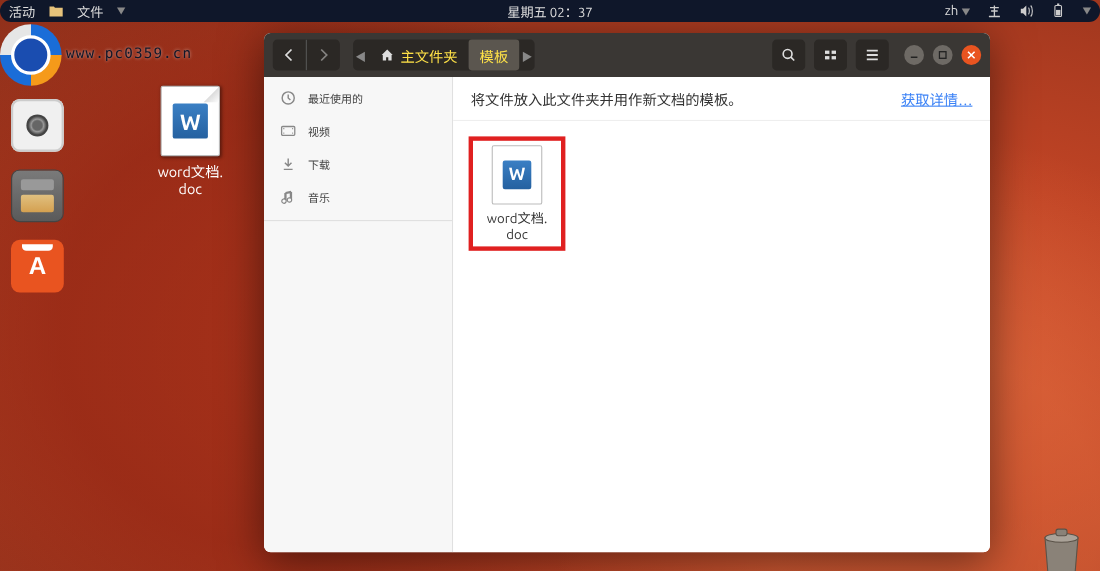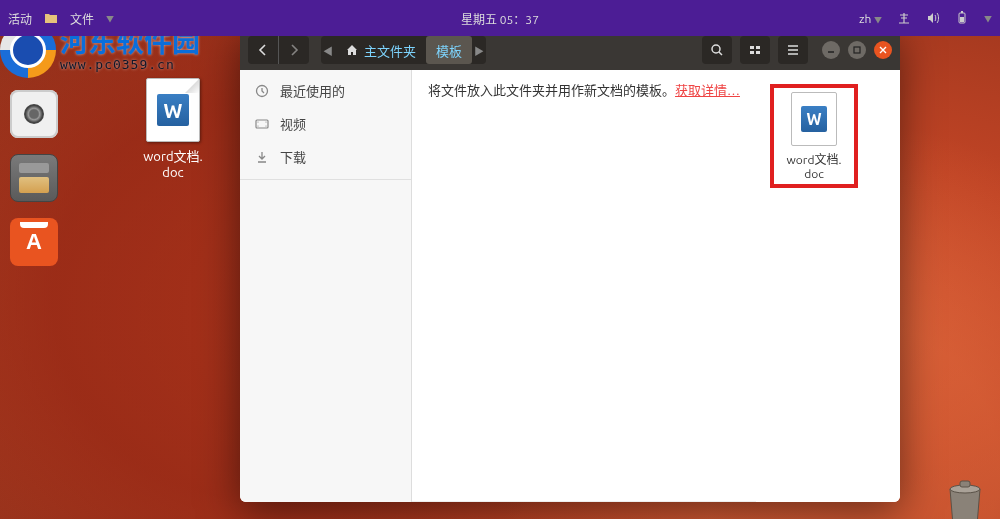--- a/index.html
+++ b/index.html
@@ -12,22 +12,22 @@
     .desktop-bg::before {
       content:""; position:absolute; left:-100px; top:-50px; width:700px; height:700px; border-radius:50%;
       background: radial-gradient(circle, rgba(140,30,15,0.5) 40%, transparent 70%);
     }
     .desktop-bg::after {
       content:""; position:absolute; right:-200px; bottom:-300px; width:700px; height:700px; border-radius:50%;
       background: radial-gradient(circle, rgba(235,120,70,0.4) 30%, transparent 70%);
     }
     
     .topbar {
-      position: absolute; top:0; left:0; right:0; height:36px; background:#4c1d95; color:#ddd;
-      display:flex; align-items:center; font-size:12px; padding:0 8px; z-index:100;
+      position: absolute; top:0; left:0; right:0; height:20px; background:#0f172a; color:#ddd;
+      display:flex; align-items:center; font-size:12px; padding:0 8px; z-index:100;border-radius:12px;
     }
     .topbar-left { display:flex; gap:12px; align-items:center; }
     .topbar-center { position:absolute; left:50%; transform:translateX(-50%); }
     .topbar-right { margin-left:auto; display:flex; gap:15px; align-items:center; }
     .tb-icon { width:14px; height:14px; display:inline-flex; align-items:center; justify-content:center; }
     
     .watermark {
       position:absolute; top:22px; left:0; z-index:90; display:flex; align-items:center; color:#0a6edb;
       font-size:28px; font-weight:bold; text-shadow:0 0 3px rgba(255,255,255,0.6);
     }
@@ -69,40 +69,40 @@
       border-radius:6px; overflow:hidden; box-shadow:0 8px 40px rgba(0,0,0,0.5); z-index:60;
       display:flex; flex-direction:column;
     }
     .titlebar {
       height:40px; background:#3a3734; display:flex; align-items:center; padding:0 8px; gap:6px;
     }
     .tb-nav-group { display:flex; background:#2b2825; border-radius:4px; overflow:hidden; }
     .tb-btn { width:30px; height:28px; display:flex; align-items:center; justify-content:center; color:#ddd; cursor:pointer; }
     .tb-sep { width:1px; background:#555; }
     .breadcrumb { display:flex; align-items:center; background:#2b2825; border-radius:4px; height:28px; margin-left:6px; }
-    .crumb { padding:0 10px; color:#7dd3fc; font-size:13px; display:flex; align-items:center; gap:5px; height:100%; cursor:pointer; }
+    .crumb { padding:0 10px; color:#fde047; font-size:13px; display:flex; align-items:center; gap:5px; height:100%; cursor:pointer; }
     .crumb.active { background:#5b564f; border-radius:3px; }
     .crumb-sep { color:#888; font-size:10px; padding:0 2px; }
     .tb-right { margin-left:auto; display:flex; gap:8px; align-items:center; }
     .tb-icon-btn { width:30px; height:28px; background:#2b2825; border-radius:4px; display:flex; align-items:center; justify-content:center; color:#ddd; cursor:pointer; }
     .win-ctrls { display:flex; gap:8px; margin-left:6px; }
     .win-ctrl { width:18px; height:18px; border-radius:50%; display:flex; align-items:center; justify-content:center; font-size:10px; color:#333; cursor:pointer; }
     .wc-min { background:#6e6a65; }
     .wc-max { background:#6e6a65; }
     .wc-close { background:#e95420; }
     
     .window-body { flex:1; display:flex; }
     .sidebar { width:172px; background:#f7f7f7; border-right:1px solid #ddd; display:flex; flex-direction:column; padding-top:4px; }
-    .sb-item { display:flex; align-items:center; gap:10px; padding:7px 14px; font-size:13px; color:#444; cursor:pointer; }
+    .sb-item { display:flex; align-items:center; gap:10px; padding:7px 14px; font-size:10px; color:#444; cursor:pointer; }
     .sb-icon { width:16px; height:16px; display:flex; align-items:center; justify-content:center; color:#888; }
     .sb-divider { height:1px; background:#e0e0e0; margin:6px 0; }
     
-    .content { flex:1; background:#fff; display:flex; flex-direction:row; }
+    .content { flex:1; background:#fff; display:flex; flex-direction:column; }
     .info-bar { padding:10px 16px; font-size:13px; color:#333; border-bottom:1px solid #eee; display:flex; }
-    .info-link { margin-left:auto; color:#ef4444; text-decoration:underline; cursor:pointer; }
+    .info-link { margin-left:auto; color:#3b82f6; text-decoration:underline; cursor:pointer; }
     .file-grid { padding:16px; display:flex; flex-wrap:wrap; gap:20px; align-content:flex-start; }
     .file-item { width:84px; display:flex; flex-direction:column; align-items:center; gap:4px; font-size:12px; color:#333; text-align:center; cursor:pointer; padding:6px; }
     .file-item.highlighted { outline:4px solid #e02020; outline-offset:-2px; }
     .file-thumb-small { width:46px; height:54px; background:#fff; border:1px solid #bbb; border-radius:2px; display:flex; align-items:center; justify-content:center; }
     .w-badge-sm { width:26px; height:26px; background:linear-gradient(#3a7fc4,#2561a0); color:#fff; display:flex; align-items:center; justify-content:center; font-size:16px; font-weight:bold; border-radius:2px; }
     
     .trash { position:absolute; right:10px; bottom:-10px; width:50px; height:54px; z-index:30; }
     
     svg { display:block; }
   </style>
@@ -115,21 +115,21 @@
   <div class="topbar-left">
     <span>活动</span>
     <span class="tb-icon">
       <svg width="14" height="12" viewBox="0 0 14 12">
           <path d="M1 2h4l1 1h7v8H1z" fill="#e6c37b"></path>
         </svg>
     </span>
     <span>文件</span>
     <span style="font-size:8px;color:#888;">▼</span>
   </div>
-  <div class="topbar-center">星期五 05：37</div>
+  <div class="topbar-center">星期五 02：37</div>
   <div class="topbar-right">
     <span><span>zh</span> <span style="font-size:8px;color:#888;">▼</span></span>
     <span class="tb-icon">
       <svg width="14" height="14" viewBox="0 0 14 14">
           <path d="M7 2v10M2 12h10M4 7h6M3 4h8" stroke="#ccc" stroke-width="1.2" fill="none"></path>
         </svg>
     </span>
     <span class="tb-icon">
       <svg width="14" height="14" viewBox="0 0 14 14">
           <path d="M2 5v4h2l3 3V2L4 5z" fill="#ccc"></path>
@@ -143,21 +143,20 @@
           <rect x="6" y="0" width="2" height="2" fill="#ccc"></rect>
         </svg>
     </span>
     <span style="font-size:8px;color:#888;">▼</span>
   </div>
 </div>
 
 <div class="watermark">
   <div class="wm-logo"></div>
   <div class="wm-text">
-    <div>河东软件园</div>
     <div class="wm-url">www.pc0359.cn</div>
   </div>
 </div>
 
 <div class="dock">
   <div class="dock-item dock-speaker"></div>
   <div class="dock-item dock-files"></div>
   <div class="dock-item dock-software"></div>
 </div>
 
@@ -260,20 +259,28 @@
             <span>视频</span>
           </div>
           <div class="sb-item">
             <span class="sb-icon">
               <svg width="14" height="14" viewBox="0 0 14 14">
                 <path d="M7 2v7M4 6l3 3 3-3M3 12h8" stroke="#888" stroke-width="1.3" fill="none"></path>
               </svg>
             </span>
             <span>下载</span>
           </div>
+          <div class="sb-item">
+            <span class="sb-icon">
+              <svg width="14" height="14" viewBox="0 0 14 14">
+                <path d="M5 3v7a2 2 0 11-1-1V4l6-1v6a2 2 0 11-1-1V2z" fill="none" stroke="#888" stroke-width="1.1"></path>
+              </svg>
+            </span>
+            <span>音乐</span>
+          </div>
         </div>
       <div class="sb-divider"></div>
     </div>
 
     <div class="content">
       <div class="info-bar">
         <span>将文件放入此文件夹并用作新文档的模板。</span>
         <span class="info-link">获取详情…</span>
       </div>
       <div class="file-grid" id="file-grid">

